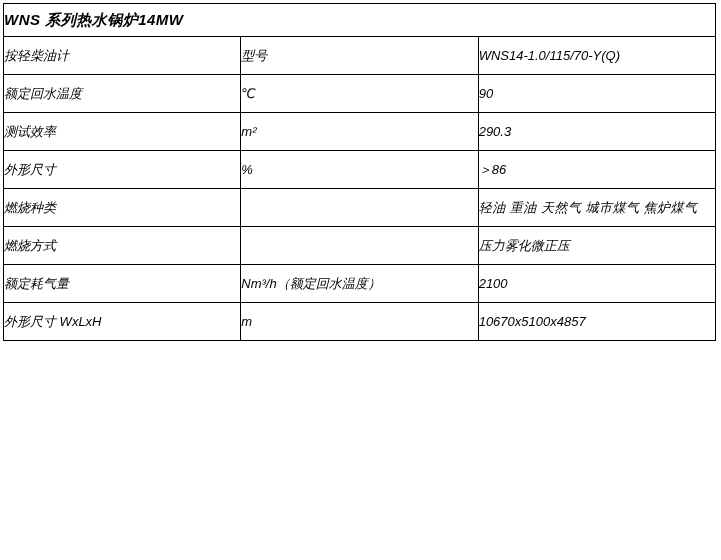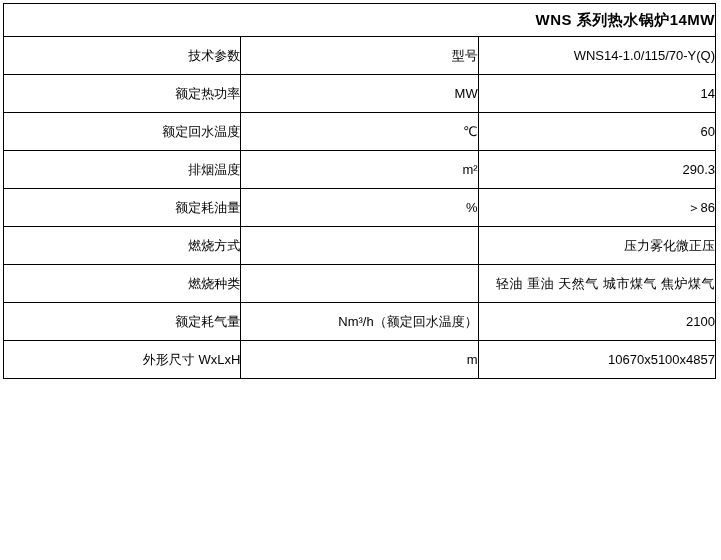--- a/index.html
+++ b/index.html
@@ -21,27 +21,28 @@
     padding: 3px 4px 3px 3px;
   }
   table.spec {
     width: 713px;
     border-collapse: collapse;
     table-layout: fixed;
     border: 1px solid #000000;
   }
   table.spec td {
     border: 1px solid #000000;
-    text-align: right;
+    text-align: left;
     vertical-align: middle;
     font-size: 13px;
     line-height: 1.2;
     padding: 0;
     height: 37px;
     white-space: nowrap;
+    font-style: italic;
   }
   td.col-a { width: 240px; }
   td.col-b { width: 215px; }
   td.col-c { width: 256px; }
   tr.title-row td {
     height: 32px;
     font-size: 15px;
     font-weight: bold;
     letter-spacing: 0.5px;
   }
@@ -56,53 +57,48 @@
 </head>
 <body>
 
 <div class="sheet">
   <table class="spec">
     <tbody>
       <tr class="title-row">
         <td colspan="3">WNS 系列热水锅炉14MW</td>
       </tr>
       <tr>
-        <td class="col-a">技术参数</td>
+        <td class="col-a">按轻柴油计</td>
         <td class="col-b">型号</td>
         <td class="col-c">WNS14-1.0/115/70-Y(Q)</td>
       </tr>
       <tr>
-        <td class="col-a">额定热功率</td>
-        <td class="col-b">MW</td>
-        <td class="col-c">14</td>
+        <td class="col-a">额定回水温度</td>
+        <td class="col-b">℃</td>
+        <td class="col-c">90</td>
       </tr>
       <tr>
-        <td class="col-a">额定回水温度</td>
-        <td class="col-b">℃</td>
-        <td class="col-c">60</td>
-      </tr>
-      <tr>
-        <td class="col-a">排烟温度</td>
+        <td class="col-a">测试效率</td>
         <td class="col-b">m²</td>
         <td class="col-c">290.3</td>
       </tr>
       <tr>
-        <td class="col-a">额定耗油量</td>
+        <td class="col-a">外形尺寸</td>
         <td class="col-b">%</td>
         <td class="col-c">＞86</td>
+      </tr>
+      <tr>
+        <td class="col-a">燃烧种类</td>
+        <td class="col-b"></td>
+        <td class="col-c fuel-cell">轻油 重油 天然气 城市煤气 焦炉煤气</td>
       </tr>
       <tr>
         <td class="col-a">燃烧方式</td>
         <td class="col-b"></td>
         <td class="col-c">压力雾化微正压</td>
-      </tr>
-      <tr>
-        <td class="col-a">燃烧种类</td>
-        <td class="col-b"></td>
-        <td class="col-c fuel-cell">轻油 重油 天然气 城市煤气 焦炉煤气</td>
       </tr>
       <tr>
         <td class="col-a">额定耗气量</td>
         <td class="col-b small-note">Nm³/h（额定回水温度）</td>
         <td class="col-c">2100</td>
       </tr>
       <tr>
         <td class="col-a">外形尺寸 WxLxH</td>
         <td class="col-b">m</td>
         <td class="col-c">10670x5100x4857</td>

